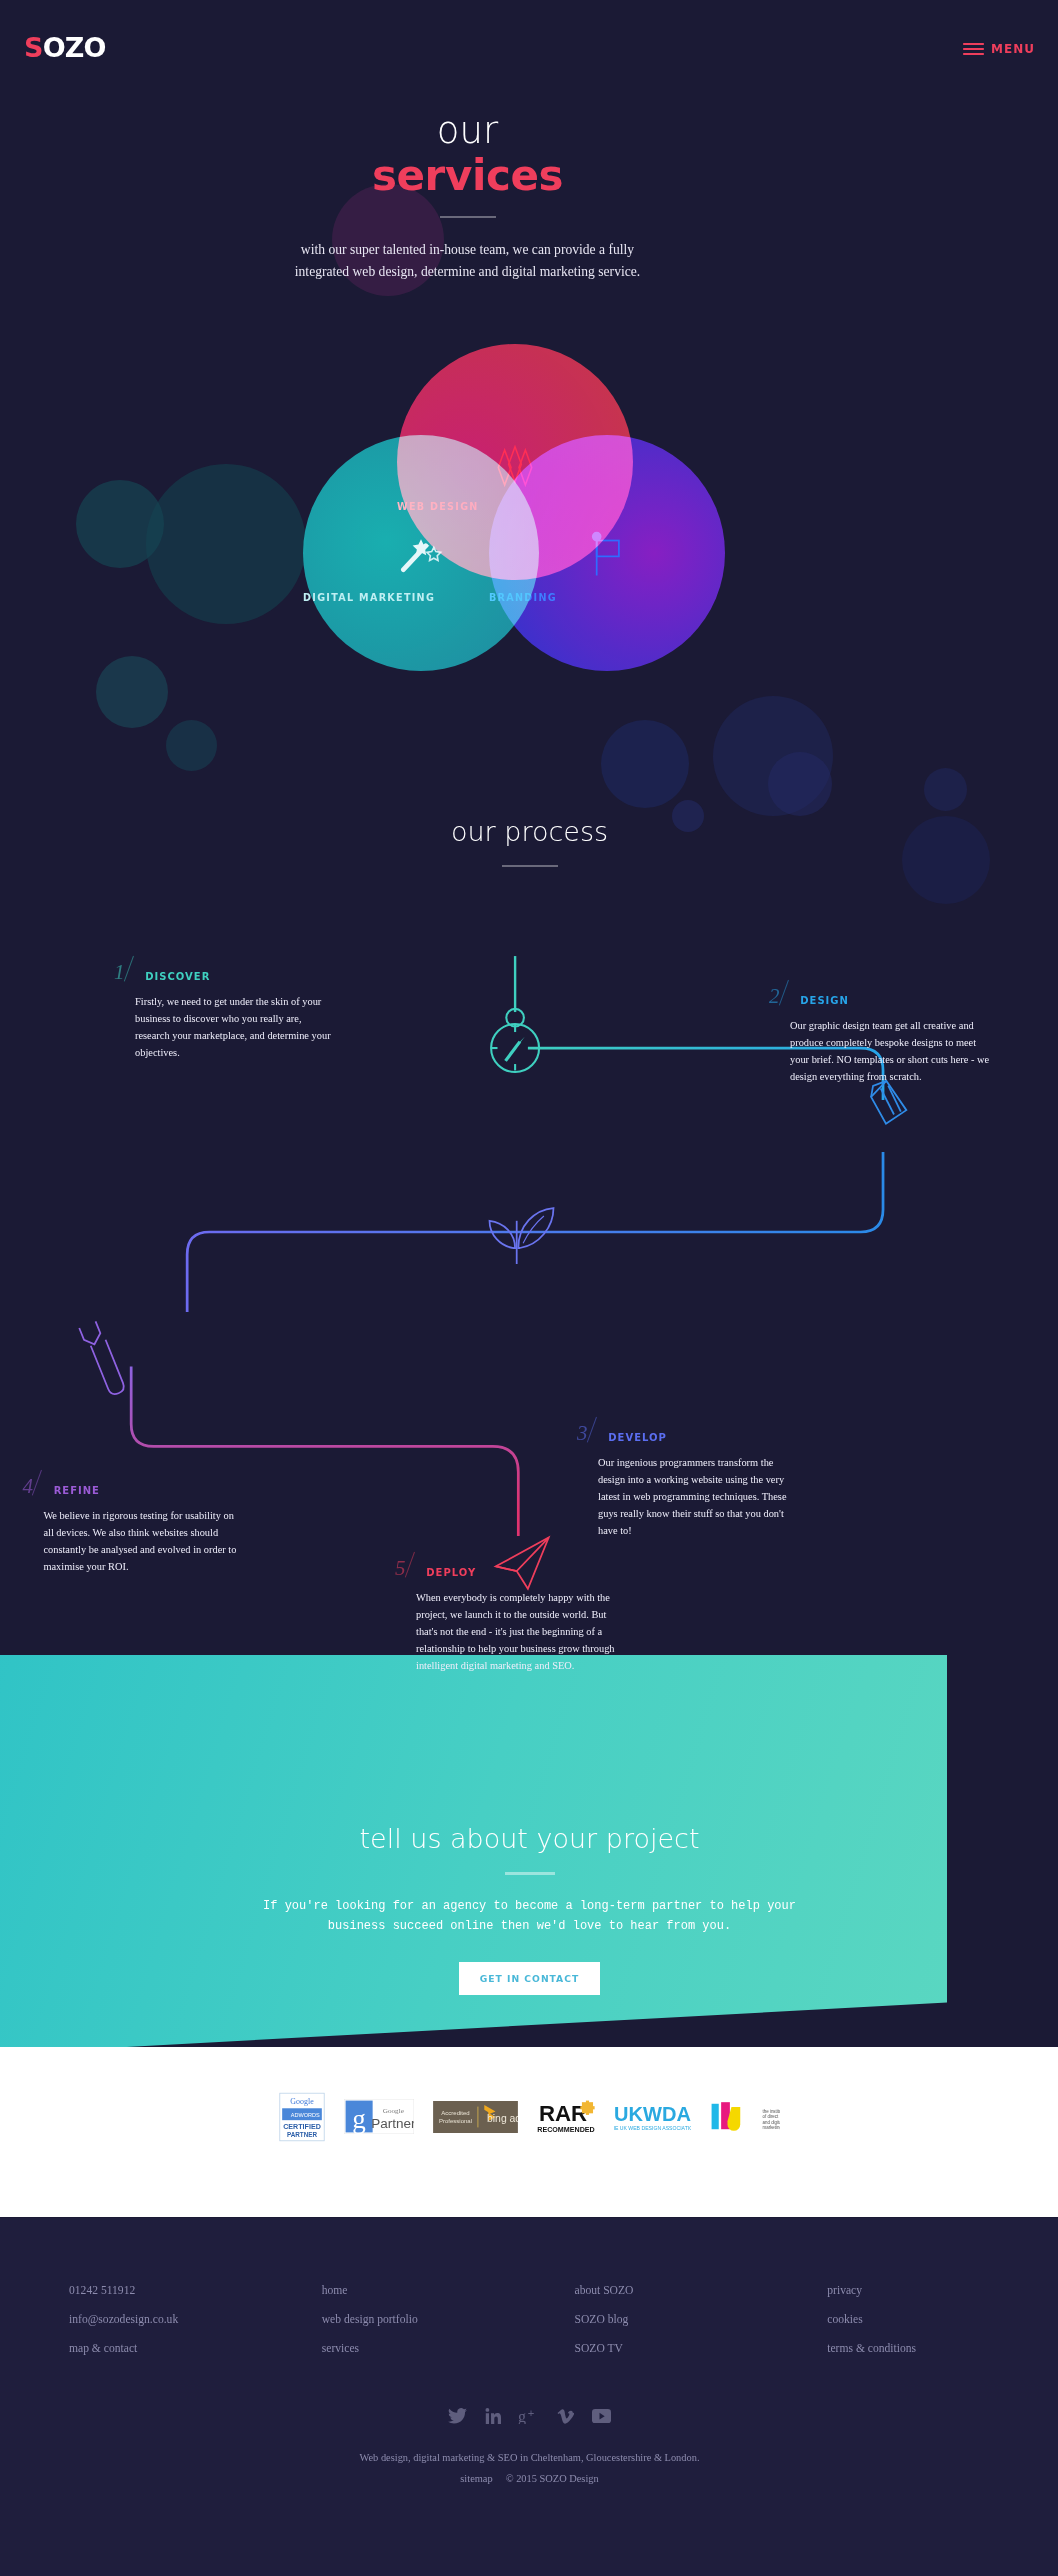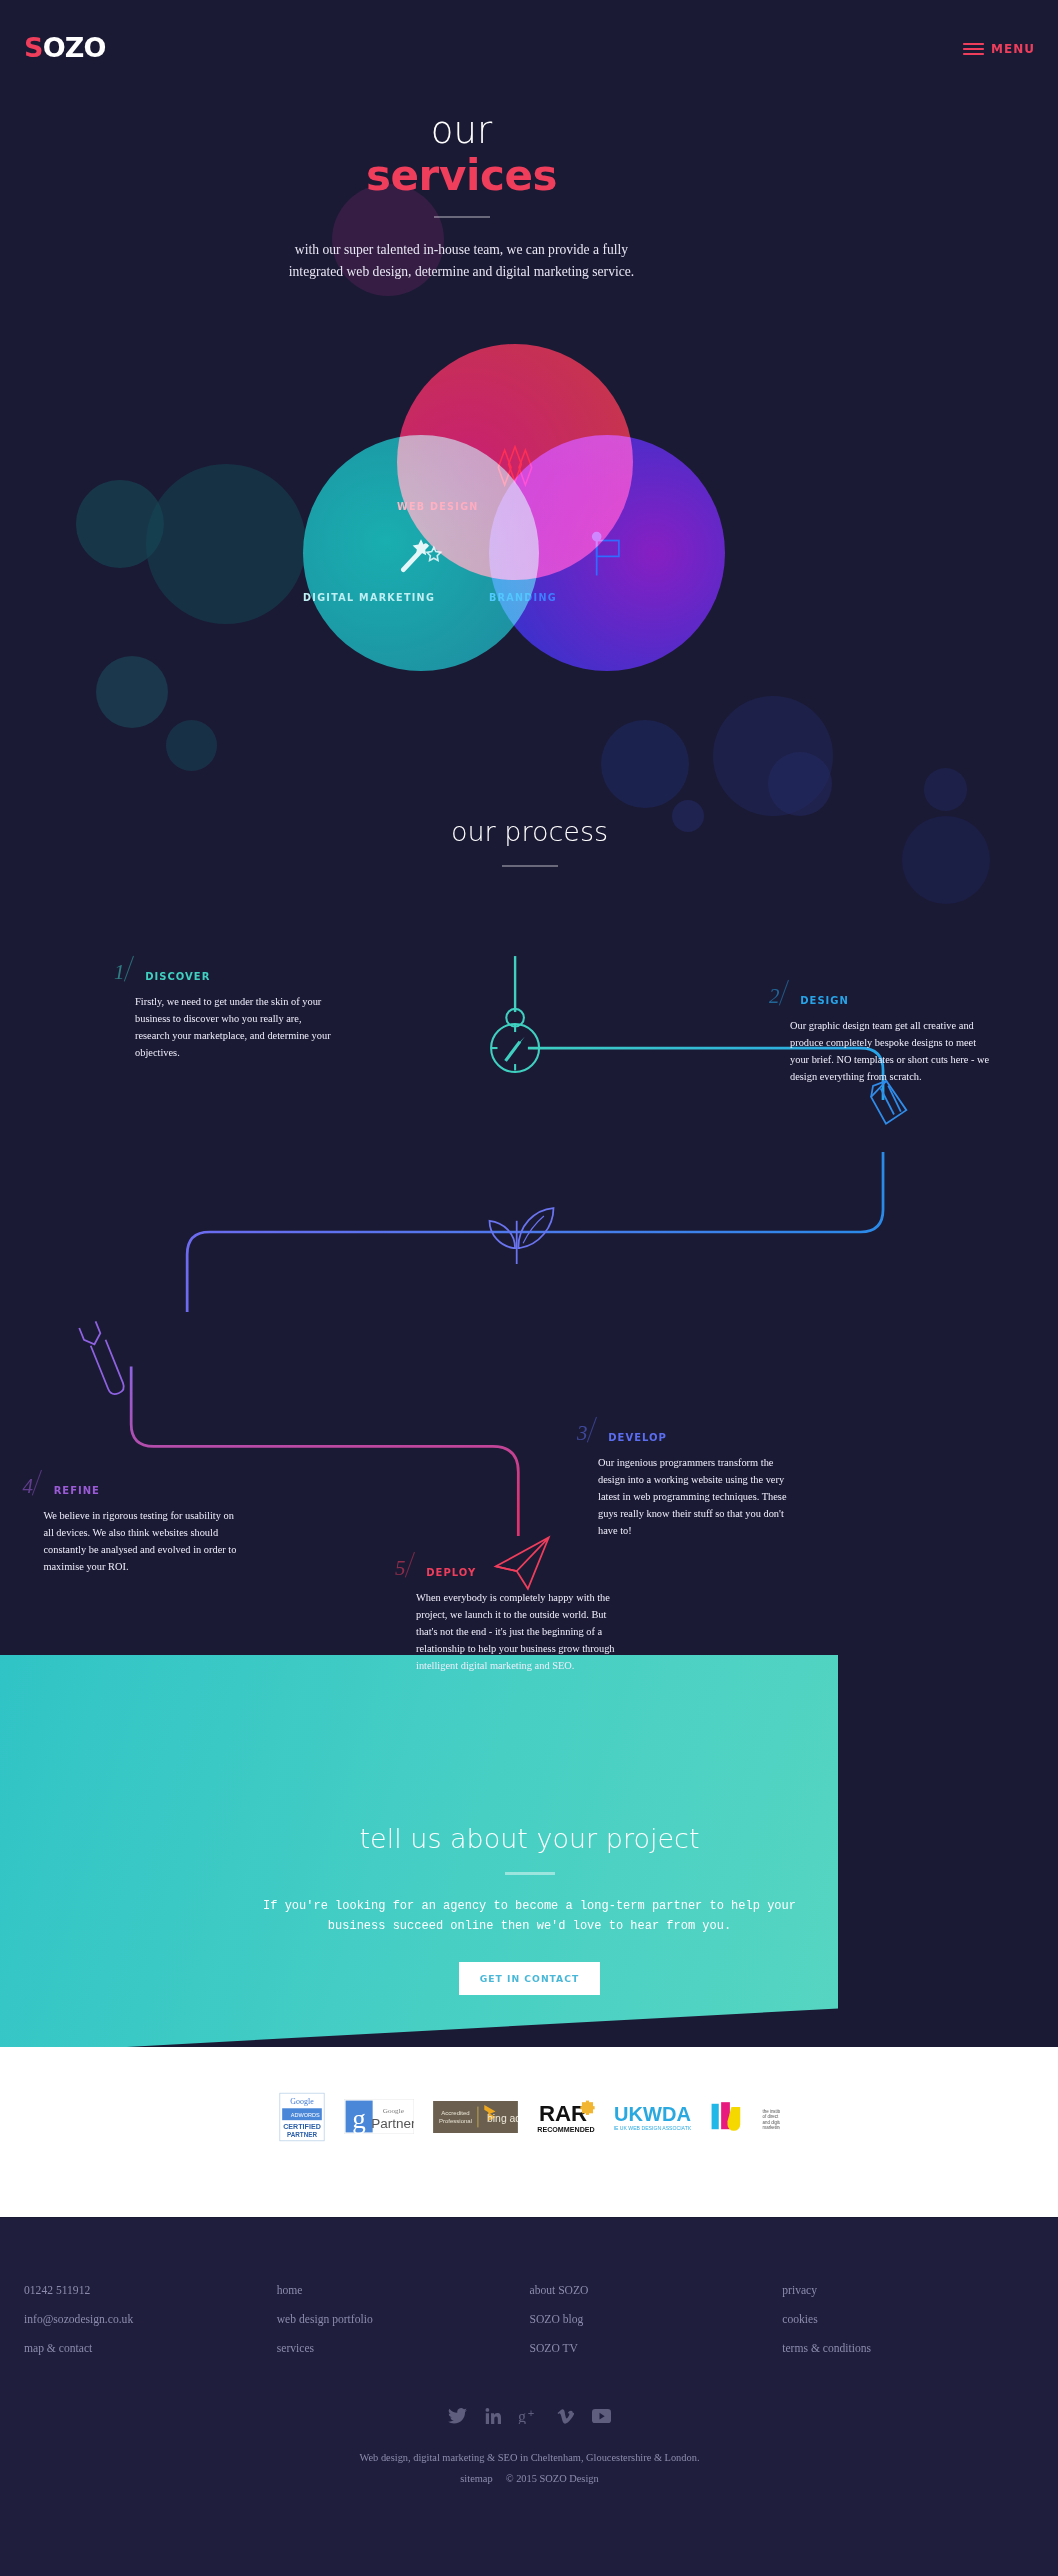--- a/index.html
+++ b/index.html
@@ -23,21 +23,21 @@
     letter-spacing:-0.8px;line-height:1;font-family:"DejaVu Sans",sans-serif;}
   .logo .s{color:#ef3e5c;}
   .logo .ozo{color:#ffffff;}
   .menu-btn{position:absolute;right:24px;top:42px;display:flex;align-items:center;gap:7.2px;cursor:pointer;}
   .burger{display:flex;flex-direction:column;gap:3.2px;width:21px;}
   .burger i{display:block;height:1.6px;background:#ef3e5c;border-radius:0.8px;}
   .menu-label{color:#ef3e5c;font-size:12px;font-weight:bold;letter-spacing:1px;
     font-family:"DejaVu Sans",sans-serif;}
 
   
-  .hero{position:absolute;left:2px;top:112px;width:919px;text-align:center;z-index:30;}
+  .hero{position:absolute;left:8px;top:112px;width:919px;text-align:center;z-index:30;}
   .hero h1{font-weight:300;font-size:37px;line-height:1.05;letter-spacing:0px;
     font-family:"DejaVu Sans",sans-serif;color:#fff;}
   .hero h1 .accent{display:block;color:#ef3e5c;font-weight:bold;font-size:42px;
     margin-top:3.2px;letter-spacing:-0.4px;}
   .rule{width:56px;height:2.4px;background:rgba(255,255,255,.35);margin:17.6px auto 0;}
   .hero p{margin-top:21px;font-family:"Liberation Serif",serif;font-size:13.6px;
     line-height:1.6;color:#e8e6f3;}
 
   
   .venn{position:absolute;left:0;top:320px;width:1059px;height:416px;z-index:25;}
@@ -57,21 +57,21 @@
     opacity:.55;line-height:1;}
   .step .slash{display:inline-block;width:17.6px;height:27px;position:relative;}
   .step .slash::after{content:"";position:absolute;left:8px;top:0;width:0.8px;height:27px;
     background:currentColor;opacity:.45;transform:rotate(20deg);transform-origin:top;}
   .step .ttl{font-size:10px;font-weight:bold;letter-spacing:1px;
     font-family:"DejaVu Sans",sans-serif;margin-left:3.2px;padding-bottom:0.8px;}
   .step p{margin-top:11.2px;margin-left:21px;font-family:"Liberation Serif",serif;
     font-size:10.4px;line-height:1.62;color:#efeefb;}
 
   
-  .cta{position:absolute;left:0;top:1655px;width:838px;height:392px;overflow:hidden;z-index:20;}
+  .cta{position:absolute;left:0;top:1655px;width:947px;height:392px;overflow:hidden;z-index:20;}
   .cta-bg{position:absolute;left:-32px;top:0;width:1128px;height:400px;
     background:linear-gradient(110deg,#2fc3c6 0%,#47cfc4 45%,#5fd9c0 100%);
     transform:rotate(-3.1deg);transform-origin:left top;}
   .cta-inner{position:absolute;left:0;top:0;width:1059px;text-align:center;padding-top:168px;}
   .cta-inner h2{font-weight:300;font-size:27px;color:#fff;font-family:"DejaVu Sans",sans-serif;}
   .cta-rule{width:50px;height:3.2px;background:rgba(255,255,255,.45);margin:17.6px auto 0;}
   .cta-inner p{margin-top:22px;font-family:Liberation Mono, monospace;font-size:12px;
     line-height:1.65;color:#fff;text-align:center;}
   .cta-btn{display:inline-block;margin-top:25.6px;background:#fff;color:#49b8d8;
     font-size:9.2px;font-weight:bold;letter-spacing:1px;padding:11.2px 21px;
@@ -79,21 +79,21 @@
 
   
   .partners{position:absolute;left:0;top:2047px;width:1059px;height:170px;background:#fff;z-index:22;}
   .partner-row{position:absolute;left:0;top:48px;width:1059px;display:flex;
     justify-content:center;align-items:center;gap:19px;}
   .plogo{height:43px;display:flex;align-items:center;justify-content:center;}
 
   
   .footer{position:absolute;left:0;top:2218px;width:1059px;height:358px;background:#1f1e3d;z-index:22;}
   .fcols{position:absolute;left:0;top:66px;width:1059px;display:flex;padding:0 24px;}
-  .fcol{flex:1;}
+  .fcol{flex:1;margin-left:45px;}
   .fcol a{display:block;font-family:"Liberation Serif",serif;font-size:11.6px;
     color:#8d8cae;text-decoration:none;margin-bottom:16px;cursor:pointer;}
   .fcol a:first-child{margin-top:0;}
   .social-row{position:absolute;left:0;top:190px;width:1059px;display:flex;
     justify-content:center;align-items:center;gap:17.6px;}
   .social-row span{cursor:pointer;opacity:.58;}
   .legal{position:absolute;left:0;top:230px;width:1059px;text-align:center;
     font-family:"Liberation Serif",serif;font-size:10.4px;color:#8d8cae;line-height:2.0;}
   .legal a{color:#8d8cae;text-decoration:none;cursor:pointer;}
 </style>

